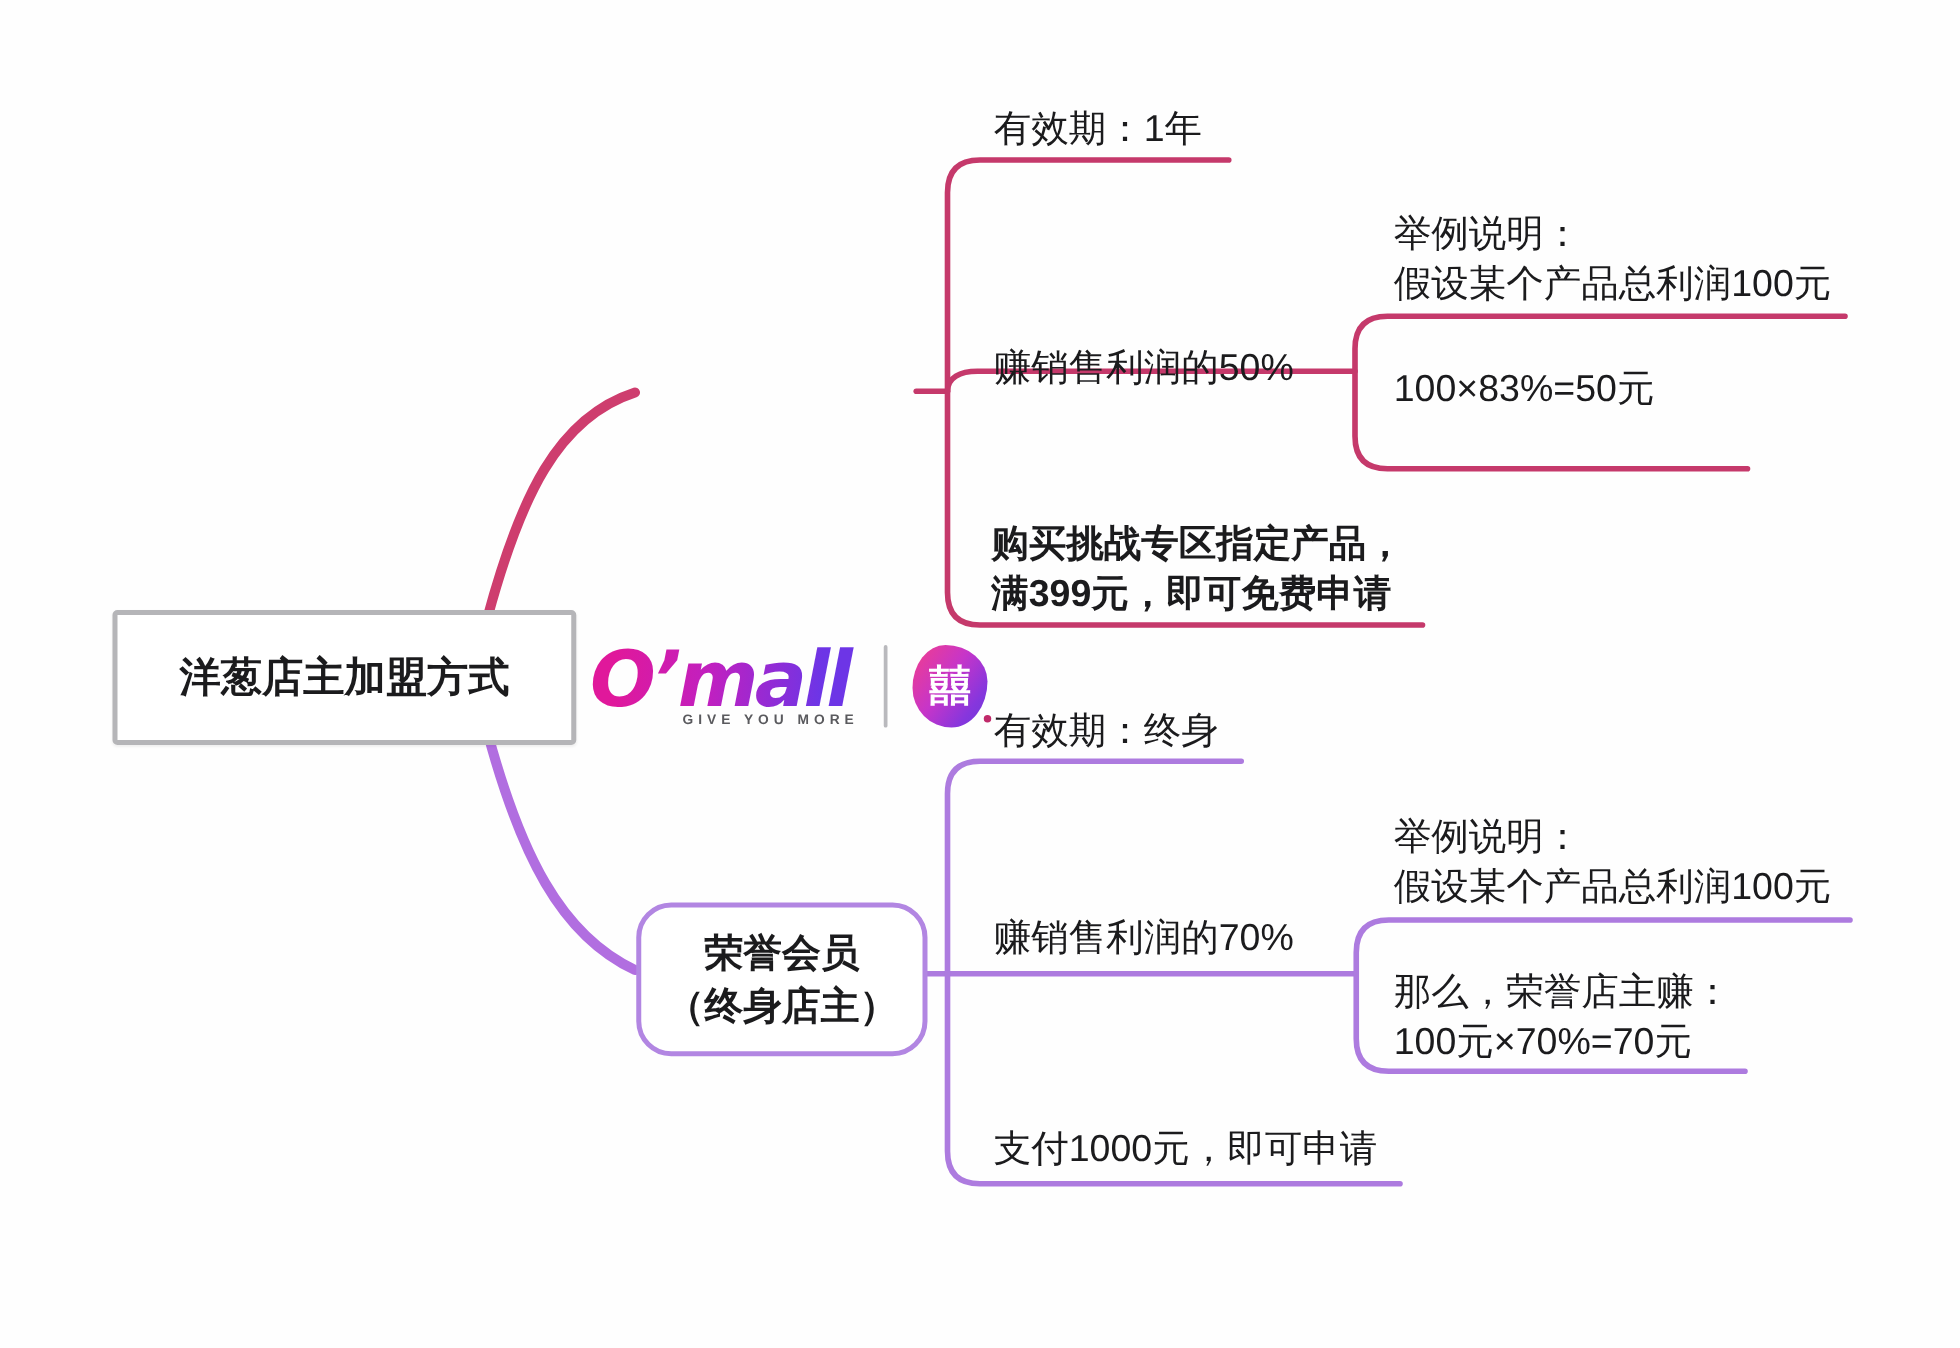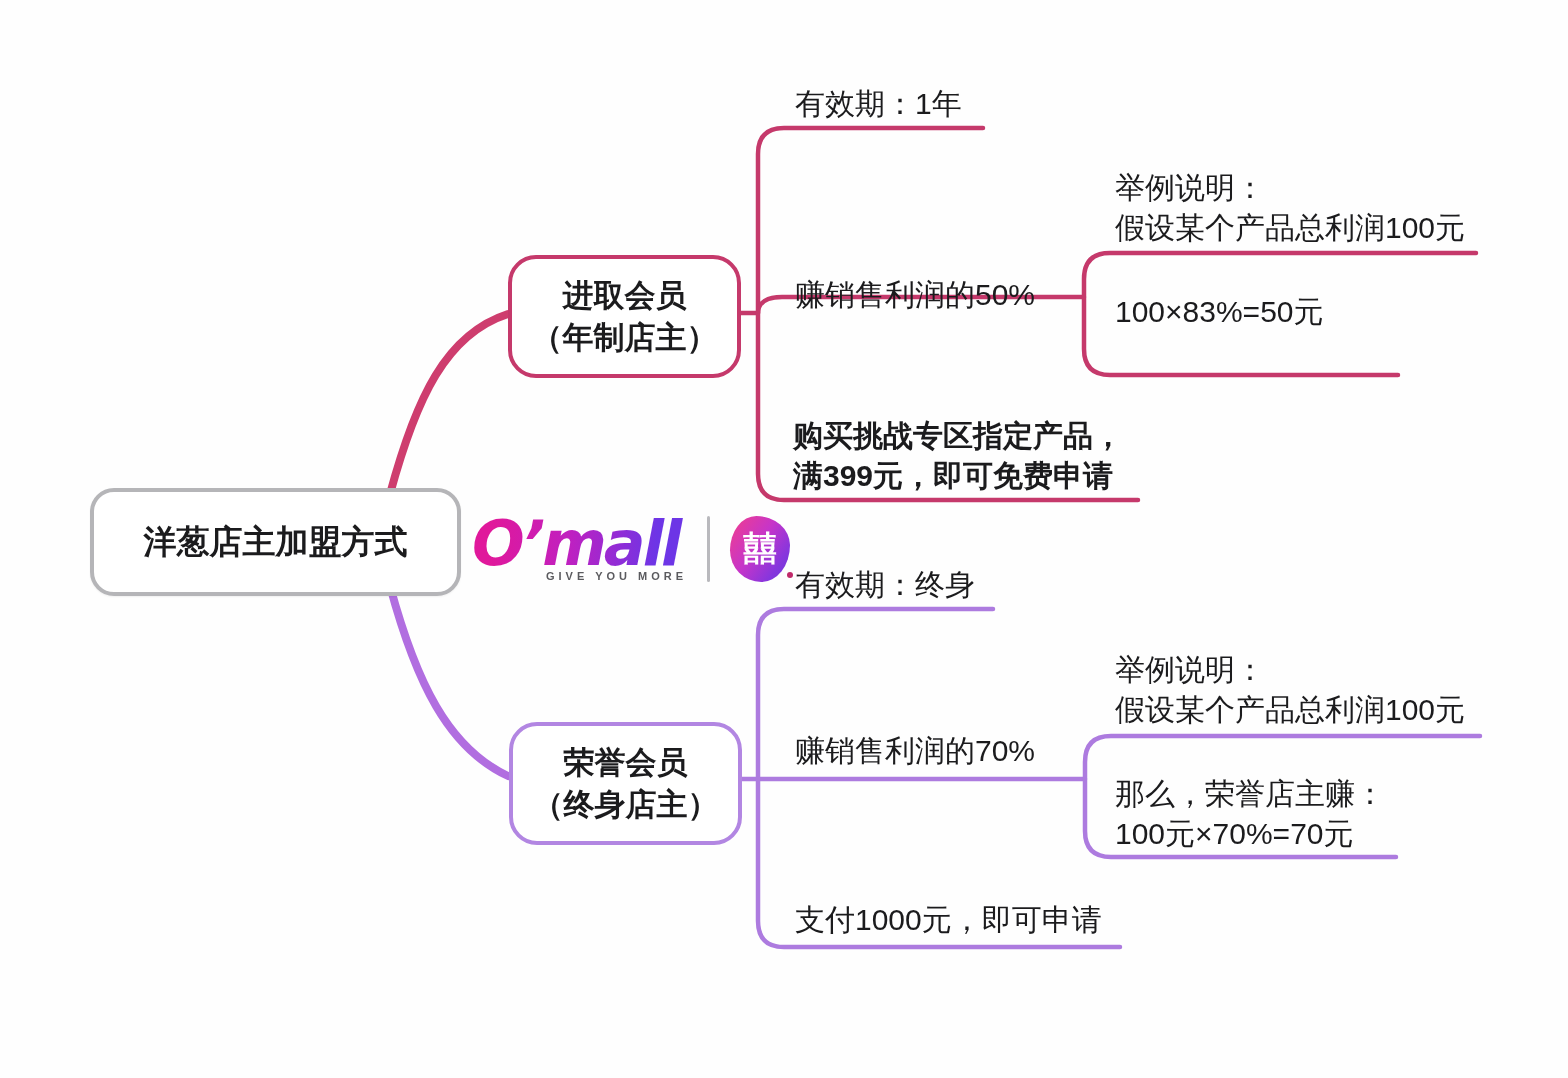--- a/index.html
+++ b/index.html
@@ -7,21 +7,21 @@
     position:relative;width:1568px;height:1078px;background:#fefefe;
     font-family:"Liberation Sans","DejaVu Sans",sans-serif;color:#1b1b1d;overflow:hidden;
   }
   svg.connectors{position:absolute;left:0;top:0;width:1568px;height:1078px;}
   .node{
     position:absolute;background:#ffffff;display:flex;flex-direction:column;
     align-items:center;justify-content:center;text-align:center;font-weight:700;
   }
   .root-node{
     left:90px;top:488px;width:363px;height:100px;
-    border:4px solid #b5b5b8;border-radius:24px;font-size:33px;
+    border:4px solid #b5b5b8;border-radius:4px;font-size:33px;
     box-shadow:0 1px 2px rgba(0,0,0,.06);
   }
   .branch-node{width:225px;height:115px;border-radius:28px;font-size:31px;line-height:42px;}
   .annual-node{left:508px;top:255px;border:4px solid #c5396b;}
   .lifetime-node{left:509px;top:722px;border:4px solid #b286e2;}
   .leaf{position:absolute;font-size:30px;line-height:40px;white-space:nowrap;font-weight:400;}
   .leaf div{white-space:nowrap;}
   
   .logo{position:absolute;left:472px;top:474px;height:108px;display:flex;align-items:flex-end;gap:20px;}
   .brand-wrap{display:flex;flex-direction:column;}
@@ -71,24 +71,20 @@
       <span class="brand">O’mall</span>
       <span class="tagline">GIVE YOU MORE</span>
     </div>
     <div class="logo-divider"></div>
     <div class="badge">
       <span>囍</span>
       <span class="badge-dot"></span>
     </div>
   </div>
 
-  <div class="node branch-node annual-node">
-    <div>进取会员</div>
-    <div>（年制店主）</div>
-  </div>
 
   <div class="leaf" style="left:795px;top:84px;">有效期：1年</div>
 
   <div class="leaf" style="left:795px;top:250px;margin-top:25px;">赚销售利润的50%</div>
 
   <div class="leaf" style="left:1115px;top:168px;">
     <div>举例说明：</div>
     <div>假设某个产品总利润100元</div>
   </div>
 

